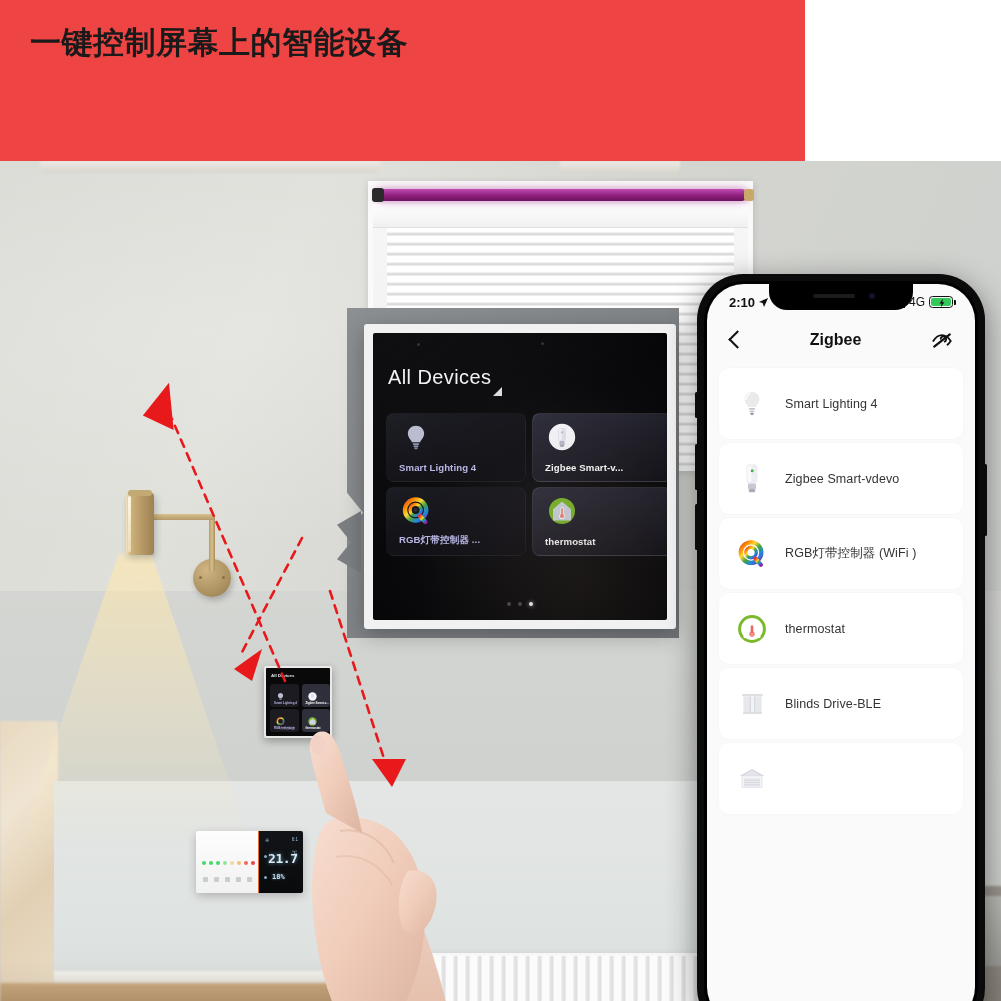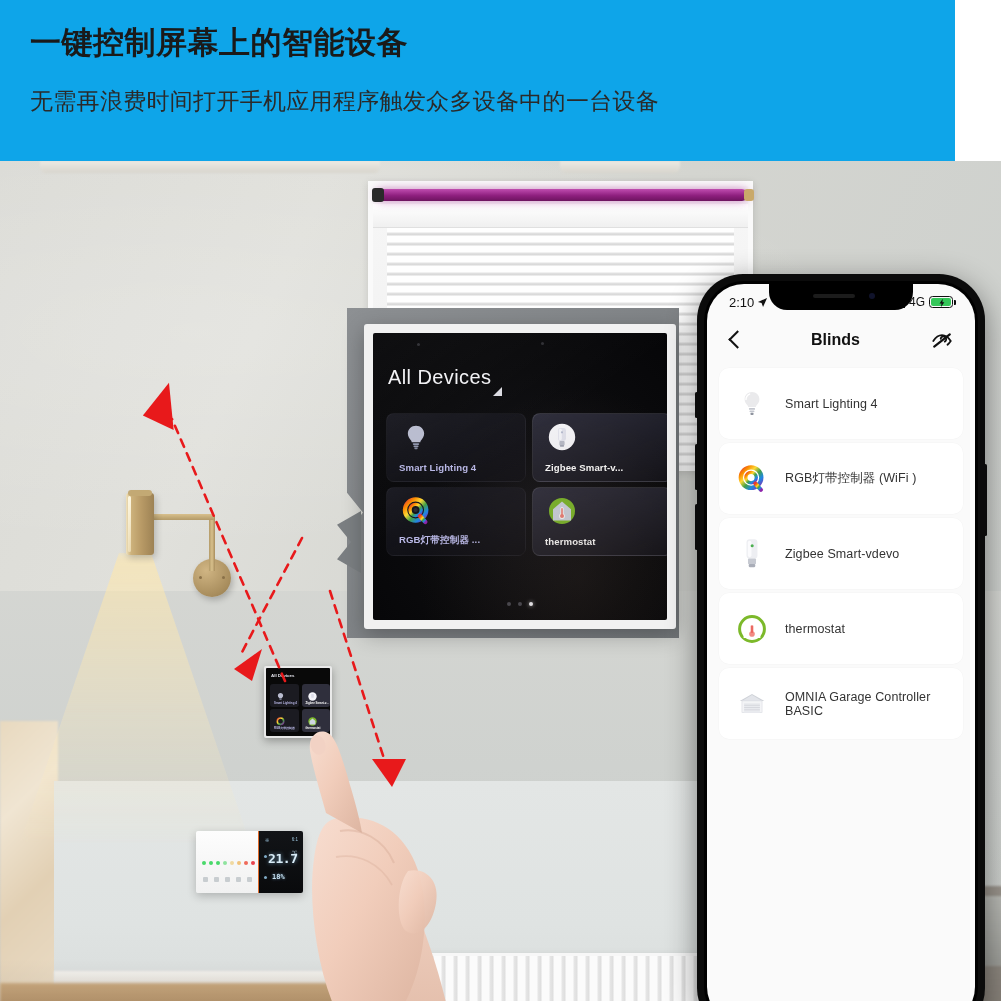--- a/index.html
+++ b/index.html
@@ -5,21 +5,21 @@
   * { box-sizing: border-box; margin: 0; padding: 0; }
   html, body {
     width: 1001px; height: 1001px;
     background: #ffffff;
     font-family: "Liberation Sans", "DejaVu Sans", sans-serif;
     overflow: hidden;
   }
   #page { position: relative; width: 1001px; height: 1001px; background:#fff; }
 
   
-  .header-block { position: absolute; left: 0; top: 0; width: 955px; height: 161px; background:#0ea5e9; }
+  .header-block { position: absolute; left: 0; top: 0; width: 805px; height: 161px; background:#ef4444; }
   .headline {
     position: absolute; left: 30px; top: 22px;
     font-size: 31px; font-weight: bold; color: #1a1a1a;
     letter-spacing: 0.5px; white-space: nowrap;
   }
   .subheadline {
     position: absolute; left: 30px; top: 86px;
     font-size: 23px; font-weight: normal; color: #2a2a2a;
     letter-spacing: 0.3px; white-space: nowrap;
   }
@@ -325,21 +325,21 @@
     width:144px; height:26px; background:#000;
     border-radius: 0 0 18px 18px; z-index:5;
   }
   .notch-speaker{position:absolute;left:44px;top:10px;width:42px;height:4px;border-radius:2px;background:#1c1c1c;}
   .notch-cam{position:absolute;left:100px;top:9px;width:6px;height:6px;border-radius:50%;background:#10132b;}
   .statusbar {
     position:absolute; left:0; top:0; width:100%; height:30px;
     display:flex; align-items:center; justify-content:space-between;
     padding: 6px 22px 0 22px; z-index:4;
   }
-  .sb-time { font-size:13px; font-weight:400; color:#111; display:flex; align-items:center; gap:3px;}
+  .sb-time { font-size:13px; font-weight:700; color:#111; display:flex; align-items:center; gap:3px;}
   .sb-right { display:flex; align-items:center; gap:4px; }
   .sb-net { font-size:12px; font-weight:400; color:#111; }
   .bars { display:flex; align-items:flex-end; gap:1.5px; height:11px; }
   .bars i { width:2.6px; background:#111; border-radius:0.5px; display:block; }
   .batt {
     width:24px;height:12px;border:1.4px solid #111;border-radius:3.5px;position:relative;
     display:flex;align-items:center;padding:1px;
   }
   .batt::after{content:"";position:absolute;right:-3.5px;top:3px;width:2px;height:5px;background:#111;border-radius:0 1px 1px 0;}
   .batt-fill{width:100%;height:100%;background:#34c759;border-radius:2px;}
@@ -376,21 +376,20 @@
   .btn-voldn  { left:-2px; top:230px; width:3px; height:46px; }
   .btn-power  { right:-2px; top:190px; width:3px; height:72px; }
 </style>
 </head>
 <body>
 
 <div id="page">
 
   <div class="header-block">
     <div class="headline">一键控制屏幕上的智能设备</div>
-    <div class="subheadline">无需再浪费时间打开手机应用程序触发众多设备中的一台设备</div>
   </div>
 
   <div class="scene">
 
     <div class="wall-upper"></div>
     <div class="ceiling-rail"></div>
     <div class="ceiling-rail2"></div>
     <div class="wall-tile-left"></div>
     <div class="wall-panel-lower"></div>
     <div class="baseboard"></div>
@@ -662,41 +661,54 @@
                 <span class="batt-fill"></span>
                 <svg style="position:absolute;left:7px;top:0.5px" width="10" height="10" viewBox="0 0 12 12">
                   <path d="M7 1 L3 6.6 h2.4 L4.6 11 L8.8 5.2 H6.4 Z" fill="#111"></path>
                 </svg>
               </span>
             </div>
           </div>
 
           <div class="navbar">
             <span class="chev-back"></span>
-            <span class="nav-title">Blinds</span>
+            <span class="nav-title">Zigbee</span>
             <svg width="22" height="17" viewBox="0 0 24 18">
               <path d="M2.5 9.6 C5.4 5.2 8.6 3.2 12 3.2 c3.4 0 6.6 2 9.5 6.4 -1.1 1.7 -2.3 3 -3.5 4" stroke="#111" stroke-width="2" fill="none" stroke-linecap="round"></path>
               <path d="M15 10.2 a3 3 0 1 0 -4.4 -3.1" stroke="#111" stroke-width="2" fill="none" stroke-linecap="round"></path>
               <line x1="3.5" y1="15.6" x2="20.5" y2="2.4" stroke="#111" stroke-width="2.4" stroke-linecap="round"></line>
             </svg>
           </div>
 
           <div class="device-list">
 
             <div class="device-card">
               <span class="dev-ico">
                 <svg viewBox="0 0 24 26" width="24" height="27">
                   <path d="M12 1.6c-4.2 0-7.4 3.2-7.4 7.1 0 2.8 1.5 4.5 2.6 5.8.6.8 1 1.3 1 2.1h7.6c0-.8.4-1.3 1-2.1 1.1-1.3 2.6-3 2.6-5.8 0-3.9-3.2-7.1-7.4-7.1z" fill="#eaeaec"></path>
                   <path d="M9.6 3.6c-2.2 1-3.6 3-3.6 5.3" stroke="#fff" stroke-width="1.4" fill="none" stroke-linecap="round"></path>
                   <rect x="8.9" y="17.4" width="6.2" height="1.9" rx="0.9" fill="#c3c6ce"></rect>
                   <rect x="9.5" y="19.9" width="5" height="1.8" rx="0.9" fill="#c3c6ce"></rect>
                   <rect x="10.4" y="22.3" width="3.2" height="2.2" rx="1" fill="#8f949f"></rect>
                 </svg>
               </span>
               <span class="dev-name">Smart Lighting 4</span>
+            </div>
+
+            <div class="device-card">
+              <span class="dev-ico">
+                <svg viewBox="0 0 26 34" width="24" height="31">
+                  <rect x="7" y="1.5" width="12" height="21" rx="3.4" fill="#edeef2"></rect>
+                  <rect x="8.4" y="3" width="4" height="18" rx="2" fill="#fbfbfd"></rect>
+                  <circle cx="13.2" cy="8.5" r="1.7" fill="#4caf50"></circle>
+                  <rect x="8.6" y="22.4" width="8.8" height="6.4" rx="1.2" fill="#c6c9d1"></rect>
+                  <rect x="9.4" y="28.4" width="7.2" height="3.6" rx="1.2" fill="#a9adb8"></rect>
+                </svg>
+              </span>
+              <span class="dev-name">Zigbee Smart-vdevo</span>
             </div>
 
             <div class="device-card">
               <span class="dev-ico">
                 <svg viewBox="0 0 30 30" width="28" height="28">
                   <defs>
                     <linearGradient id="pg1" x1="0" y1="0" x2="1" y2="1">
                       <stop offset="0%" stop-color="#e53935"></stop>
                         <stop offset="18%" stop-color="#fb8c00"></stop>
                       <stop offset="36%" stop-color="#fdd835"></stop>
@@ -709,59 +721,59 @@
                   <circle cx="14" cy="13.5" r="5.6" fill="none" stroke="url(#pg1)" stroke-width="3.6"></circle>
                   <circle cx="14" cy="13.5" r="2" fill="#ffffff"></circle>
                   <path d="M18.6 20 l6 6.6" stroke="url(#pg1)" stroke-width="4.4" stroke-linecap="round" fill="none"></path>
                 </svg>
               </span>
               <span class="dev-name">RGB灯带控制器 (WiFi )</span>
             </div>
 
             <div class="device-card">
               <span class="dev-ico">
-                <svg viewBox="0 0 26 34" width="24" height="31">
-                  <rect x="7" y="1.5" width="12" height="21" rx="3.4" fill="#edeef2"></rect>
-                  <rect x="8.4" y="3" width="4" height="18" rx="2" fill="#fbfbfd"></rect>
-                  <circle cx="13.2" cy="8.5" r="1.7" fill="#4caf50"></circle>
-                  <rect x="8.6" y="22.4" width="8.8" height="6.4" rx="1.2" fill="#c6c9d1"></rect>
-                  <rect x="9.4" y="28.4" width="7.2" height="3.6" rx="1.2" fill="#a9adb8"></rect>
-                </svg>
-              </span>
-              <span class="dev-name">Zigbee Smart-vdevo</span>
-            </div>
-
-            <div class="device-card">
-              <span class="dev-ico">
                 <svg viewBox="0 0 30 30" width="28" height="28">
                   <circle cx="15" cy="15" r="13.3" fill="none" stroke="#7cb92a" stroke-width="3.2"></circle>
                   <path d="M15 5.4 L24 13 V24.6 H6 V13 Z" fill="#ffffff"></path>
                   <rect x="13.4" y="10.6" width="3.2" height="8.4" rx="1.6" fill="#f5a6a0"></rect>
                   <circle cx="15" cy="20.4" r="3" fill="#f28b84"></circle>
                   <rect x="14.2" y="11.4" width="1.6" height="8" rx="0.8" fill="#e8544c"></rect>
                 </svg>
               </span>
               <span class="dev-name">thermostat</span>
             </div>
 
+            <div class="device-card">
+              <span class="dev-ico">
+                <svg viewBox="0 0 30 30" width="27" height="27">
+                  <rect x="3.5" y="4.5" width="23" height="2.6" rx="1" fill="#dddfe3"></rect>
+                  <rect x="5" y="7.1" width="20" height="18" fill="#f2f3f5"></rect>
+                  <rect x="5" y="7.1" width="6" height="18" fill="#e6e8ec"></rect>
+                  <rect x="19" y="7.1" width="6" height="18" fill="#e6e8ec"></rect>
+                  <line x1="12.4" y1="7.1" x2="12.4" y2="25.1" stroke="#cdd0d6" stroke-width="1.3"></line>
+                  <line x1="17.6" y1="7.1" x2="17.6" y2="25.1" stroke="#cdd0d6" stroke-width="1.3"></line>
+                  <rect x="4.5" y="24.6" width="21" height="1.8" rx="0.6" fill="#d6d8dd"></rect>
+                </svg>
+              </span>
+              <span class="dev-name">Blinds Drive-BLE</span>
+            </div>
 
 
             <div class="device-card">
               <span class="dev-ico">
                 <svg viewBox="0 0 32 26" width="28" height="23">
                   <path d="M16 2 L30 10 H2 Z" fill="#cfd2d8"></path>
                   <path d="M16 3.4 L27.5 10 H4.5 Z" fill="#e3e5ea"></path>
                   <rect x="4.5" y="10" width="23" height="13.5" fill="#f3f4f6" stroke="#d9dbe0" stroke-width="0.7"></rect>
                   <rect x="7" y="12.5" width="18" height="11" fill="#e9ebef"></rect>
                   <line x1="7" y1="15" x2="25" y2="15" stroke="#d2d5da" stroke-width="1"></line>
                   <line x1="7" y1="17.6" x2="25" y2="17.6" stroke="#d2d5da" stroke-width="1"></line>
                   <line x1="7" y1="20.2" x2="25" y2="20.2" stroke="#d2d5da" stroke-width="1"></line>
                 </svg>
               </span>
-              <span class="dev-name">OMNIA Garage Controller BASIC</span>
             </div>
 
           </div>
 
         </div>
       </div>
     </div>
 
   </div>
 </div>

